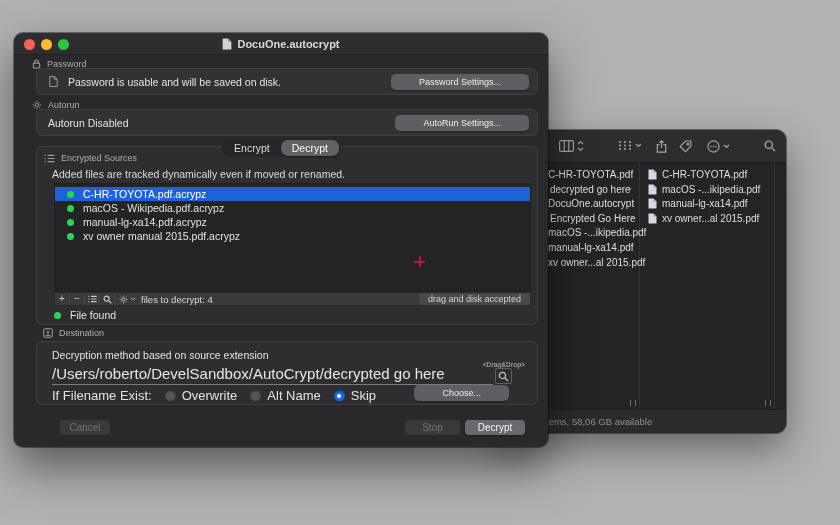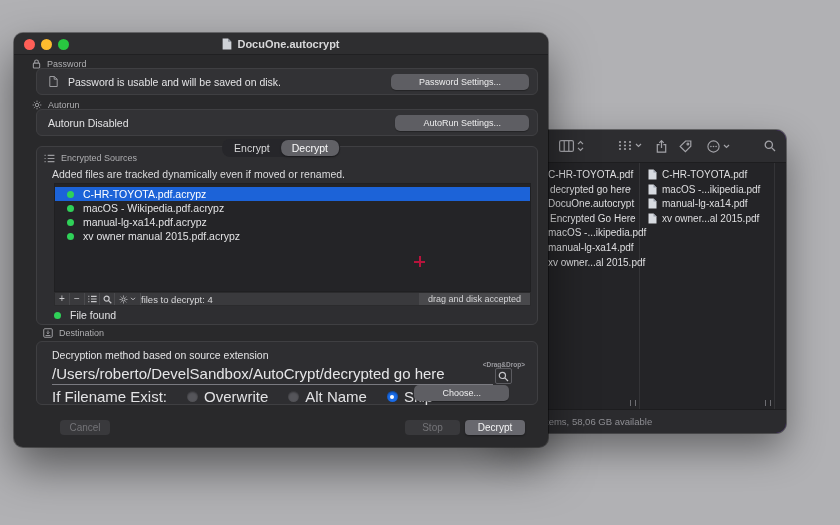--- a/index.html
+++ b/index.html
@@ -44,21 +44,21 @@
   .chip{margin-left:auto;background:#49494c;height:100%;display:flex;align-items:center;padding:0 9px;
         font-size:9px;color:#d4d4d6}
   .ffound{position:absolute;left:17px;top:162px;display:flex;align-items:center;gap:9px;font-size:10.5px;color:#e0e0e2}
 
   .method{position:absolute;left:15px;top:7px;font-size:10.5px;color:#e2e2e4}
   .dragh{position:absolute;right:12px;top:19px;font-size:6.5px;color:#98989d;font-weight:bold}
   .pathrow{position:absolute;left:15px;top:26px;width:441px;height:17px;border-bottom:1px solid #7a7a80;
            font-size:15px;color:#e5e5e7;display:flex;align-items:flex-end;padding-bottom:2px;overflow:hidden;white-space:nowrap}
   .magbox{position:absolute;left:458px;top:26px;width:17px;height:16px;border:1px solid #5c5c61;border-radius:2px;
           display:flex;align-items:center;justify-content:center}
-  .exrow{position:absolute;left:15px;top:46px;display:flex;gap:7px;font-size:15px;color:#e2e2e4}
+  .exrow{position:absolute;left:15px;top:46px;display:flex;font-size:13px;color:#e2e2e4}
   .rgrp{display:flex;align-items:center;gap:6px;margin-left:13px}
   .radio{width:11px;height:11px;border-radius:50%;background:#55555a;box-shadow:inset 0 1px 2px rgba(0,0,0,.45);position:relative;flex:0 0 auto}
   .radio.sel{background:#1a6ce8}
   .radio.sel::after{content:"";position:absolute;left:3.5px;top:3.5px;width:4px;height:4px;border-radius:50%;background:#fff}
   .choose{position:absolute;right:28px;top:43px}
 
   .fbtn{position:absolute;top:387px;height:15px;border-radius:4px;font-size:10px;display:flex;align-items:center;
         justify-content:center;border:none;font-family:inherit}
   .fbtn.dis{background:#39393c;color:#737377}
   .fbtn.pri{background:#68686e;color:#f4f4f5;box-shadow:0 1px 2px rgba(0,0,0,.35)}

